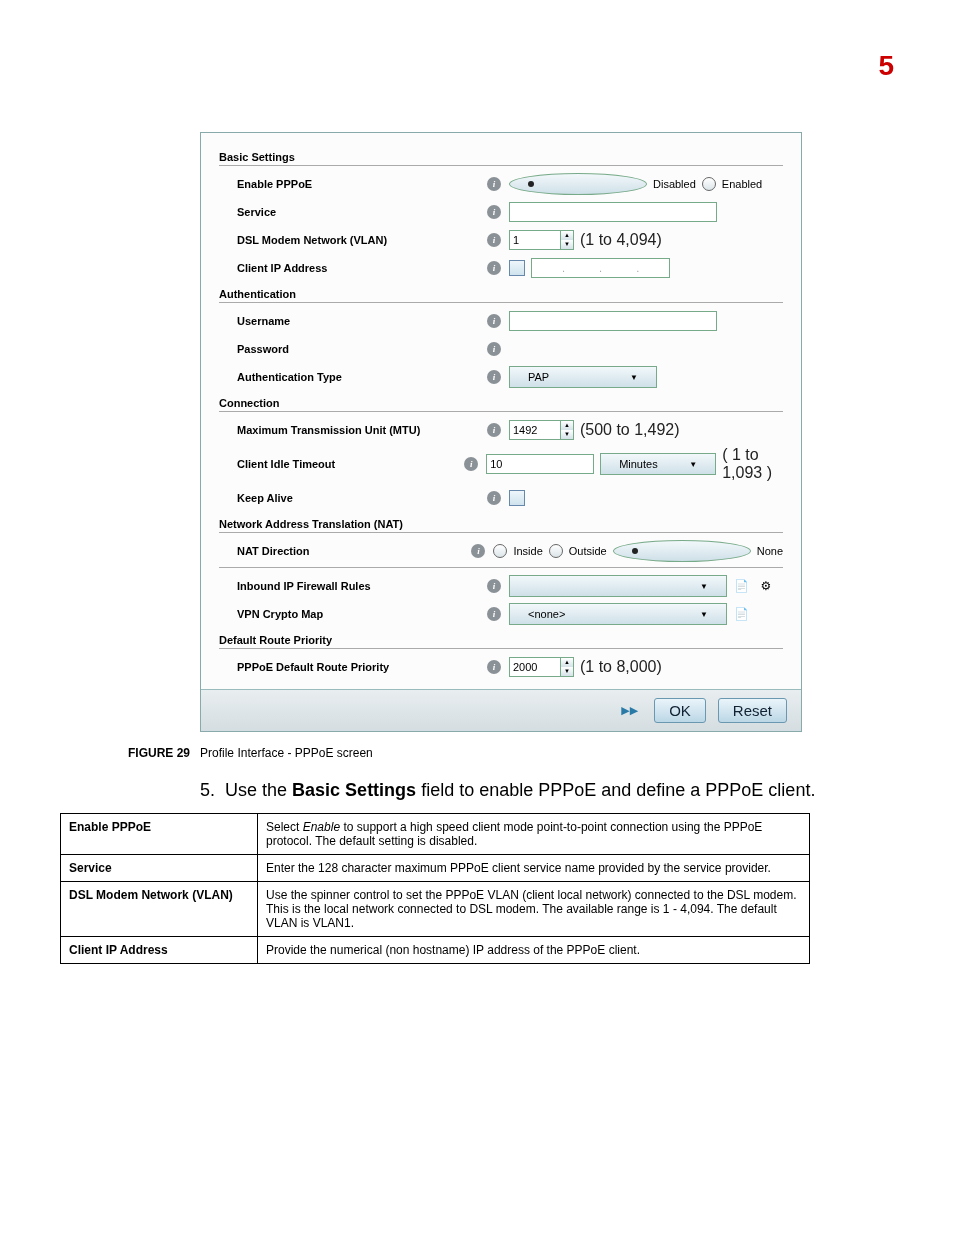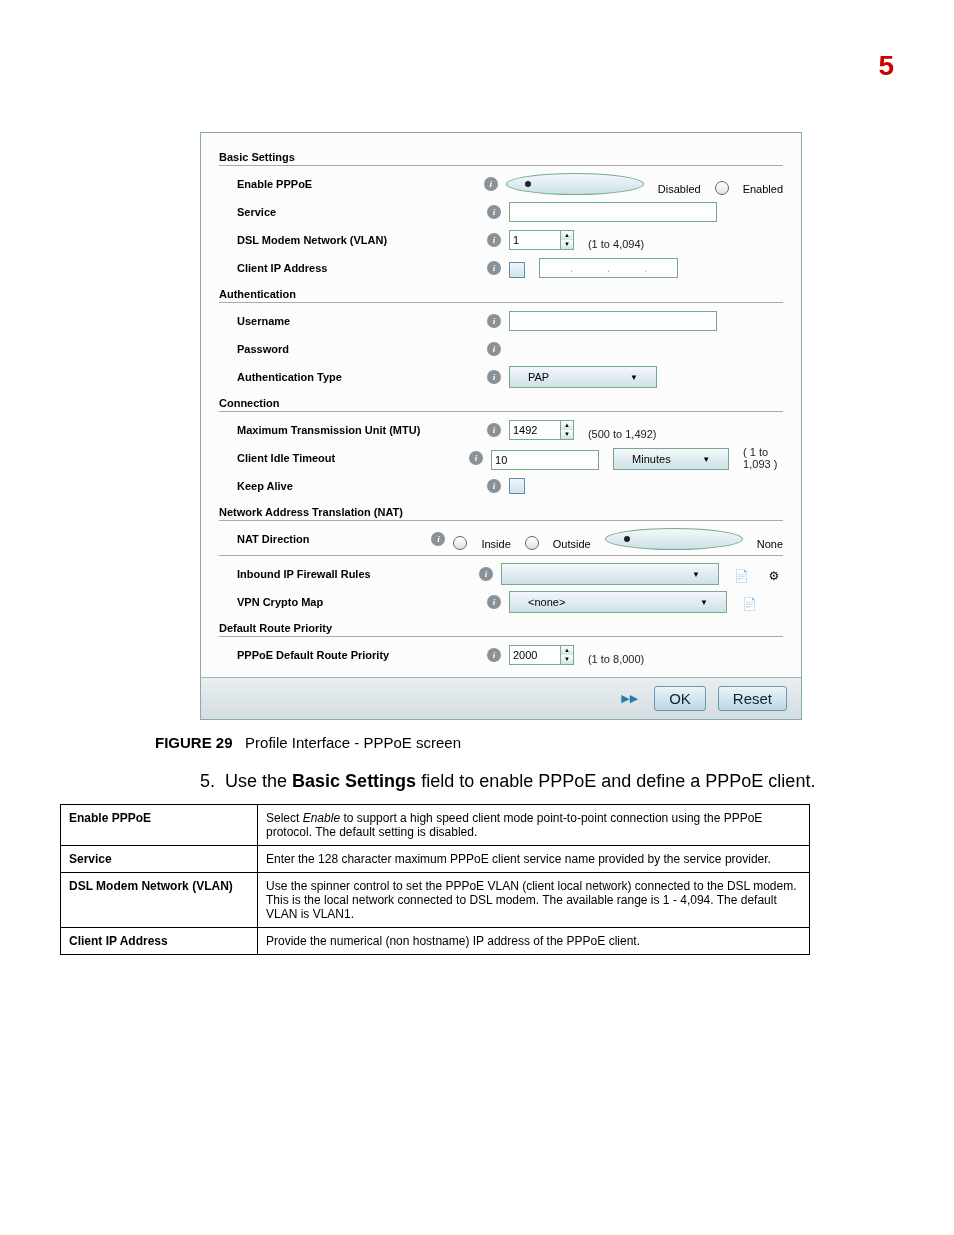--- a/index.html
+++ b/index.html
@@ -5,40 +5,40 @@
 html,body{margin:0;padding:0;font-family:Arial,Helvetica,sans-serif;font-size:12px;color:#000;background:#fff}
 .page{width:954px;margin:0 auto;padding:40px 60px 60px 60px;box-sizing:border-box}
 .chapnum{text-align:right;font-size:28px;font-weight:bold;color:#c00;margin:10px 0 50px 0}
 .panel{width:600px;margin-left:140px;border:1.5px solid #8aa;background:#fcfcfc;font-size:11px;color:#000}
 .panel-body{padding:10px 18px 0 18px}
 .grp{font-weight:bold;margin:8px 0 2px 0}
 .hr{border-top:1px solid #aaa;margin:2px 0 6px 0;height:0}
 .row{display:flex;align-items:center;min-height:24px;margin:4px 0}
 .lab{width:250px;padding-left:18px;font-weight:bold}
 .info{width:14px;height:14px;border-radius:50%;background:#8b9297;color:#fff;font-size:9px;line-height:14px;text-align:center;font-style:italic;font-weight:bold;font-family:serif;margin-right:8px;flex:none}
-.ctrl{display:flex;align-items:flex-end;gap:14px}
+.ctrl{display:flex;align-items:center;gap:6px}
 .radio{width:12px;height:12px;border:1px solid #666;border-radius:50%;display:inline-flex;align-items:center;justify-content:center;background:linear-gradient(#fff,#dce5e9)}
 .radio.sel::after{content:"";width:6px;height:6px;border-radius:50%;background:#222}
 .chk{width:14px;height:14px;border:1px solid #68a;background:linear-gradient(#eef6fb,#cfe3ee);display:inline-block}
 .txt{height:18px;border:1px solid #7a8;background:#fff;padding:0 3px;font-size:11px}
 .spin{display:inline-flex}
 .spin .txt{width:44px}
 .spin-btns{display:flex;flex-direction:column;border:1px solid #7a8;border-left:none}
 .spin-btns span{font-size:6px;line-height:9px;padding:0 3px;background:linear-gradient(#fff,#d5e2e8);cursor:pointer}
 .sel{display:inline-flex;align-items:center;height:20px;border:1px solid #7a8;background:linear-gradient(#f2f8fb,#cfe0e8);padding:0 18px;min-width:100px;justify-content:space-between}
 .sel .arr{font-size:8px;margin-left:6px}
-.hint{color:#222;font-size:11px}
+.hint{color:#222;font-size:16px}
 .iconbtn{width:18px;height:18px;display:inline-flex;align-items:center;justify-content:center;font-size:12px}
 .ipbox{display:inline-flex;align-items:center;gap:8px;border:1px solid #7a8;background:#fff;height:18px;padding:0 4px}
 .ipbox .dot{color:#aaa}
 .ipbox .oct{width:18px}
 .btnbar{display:flex;justify-content:flex-end;gap:12px;align-items:center;background:linear-gradient(#e9eef0,#d4dde1);border-top:1px solid #9bb;padding:8px 14px;margin-top:10px}
 .btn{padding:3px 14px;border:1px solid #6a98b0;border-radius:3px;background:linear-gradient(#eaf4fa,#bcd7e6);font-weight:normal;font-size:15px;color:#123}
 .ffwd{color:#2a7aa8;font-size:11px;margin-right:4px}
-.figcap{margin:14px 0 20px 95px;font-size:15px}
+.figcap{margin:14px 0 20px 68px;font-size:12px}
 .figcap b{font-family:Arial;font-weight:bold;letter-spacing:0}
 .step{margin-left:140px;margin-bottom:12px;font-size:18px}
 .tbl{width:750px;margin-left:0;border-collapse:collapse;font-size:12px}
 .tbl td{border:1px solid #000;padding:6px 8px;vertical-align:top}
 .tbl td:first-child{width:180px;font-weight:bold}
 .it{font-style:italic}
 </style>
 </head>
 <body>
 

